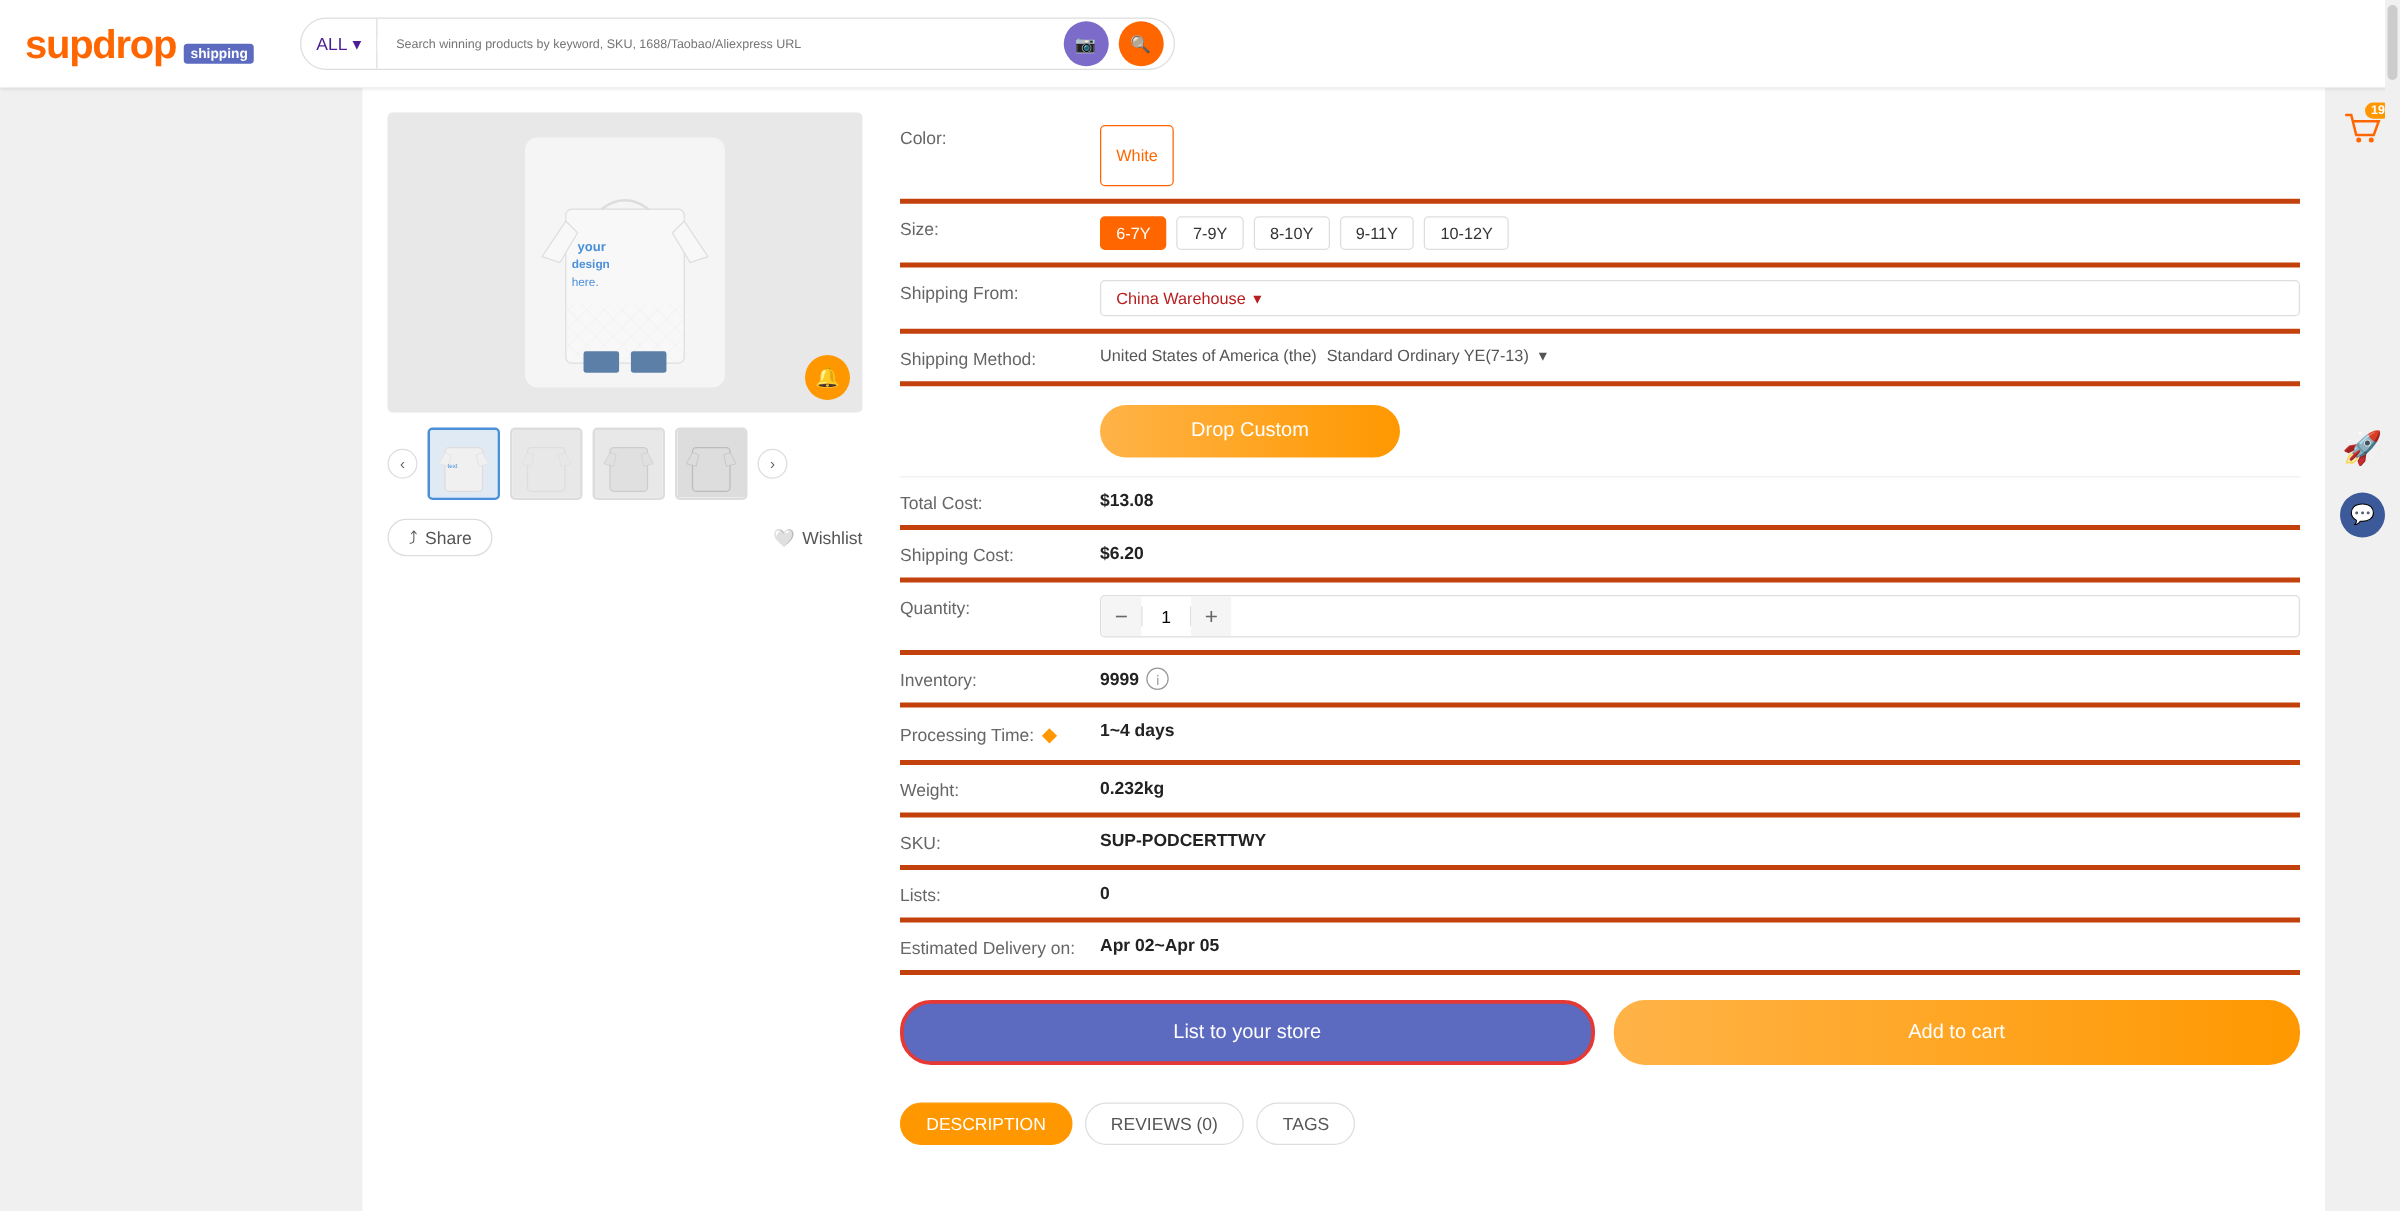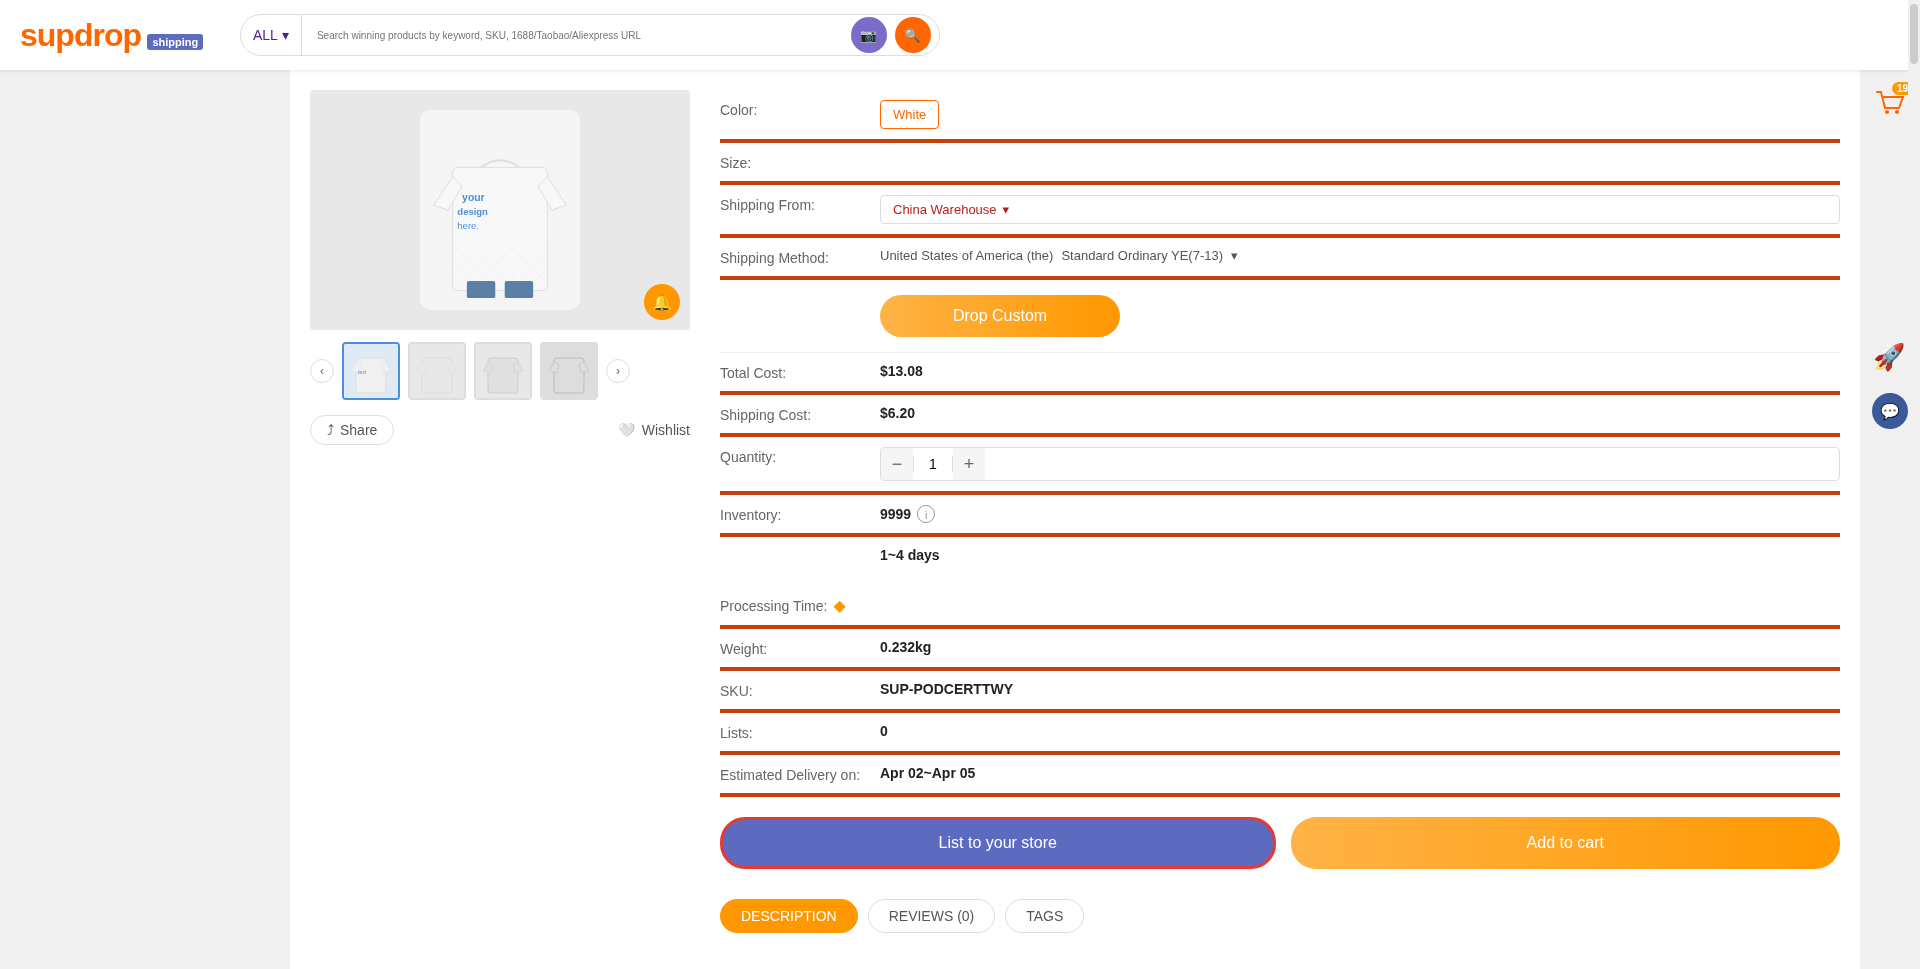--- a/index.html
+++ b/index.html
@@ -238,21 +238,21 @@
       font-weight: 500;
     }
 
     
     .color-options {
       display: flex;
       gap: 8px;
       flex-wrap: wrap;
     }
     .color-btn {
-      padding: 6px 12px;
+      padding: 16px 12px;
       border: 1px solid #ddd;
       border-radius: 4px;
       cursor: pointer;
       font-size: 13px;
       background: #fff;
     }
     .color-btn.active {
       border-color: #ff6600;
       color: #ff6600;
     }
@@ -353,21 +353,20 @@
       font-size: 11px;
       color: #999;
       cursor: pointer;
     }
 
     
     .processing-row {
       display: flex;
       align-items: center;
       gap: 6px;
-      margin-top: 47px;
     }
     .diamond-icon {
       color: #ff9800;
       font-size: 16px;
     }
 
     
     .bold-val {
       font-weight: 700;
       color: #222;
@@ -631,20 +630,29 @@
         <div class="detail-label">Color:</div>
         <div class="detail-value">
           <div class="color-options">
             <button class="color-btn active">White</button>
           </div>
         </div>
       </div>
 
       <div class="detail-row">
         <div class="detail-label">Size:</div>
+        <div class="detail-value">
+          <div class="size-options">
+            <button class="size-btn active">6-7Y</button>
+            <button class="size-btn">7-9Y</button>
+            <button class="size-btn">8-10Y</button>
+            <button class="size-btn">9-11Y</button>
+            <button class="size-btn">10-12Y</button>
+          </div>
+        </div>
       </div>
 
       <div class="detail-row">
         <div class="detail-label">Shipping From:</div>
         <div class="detail-value">
           <div class="shipping-select">
             <span>China Warehouse</span>
             <span>▾</span>
           </div>
         </div>

